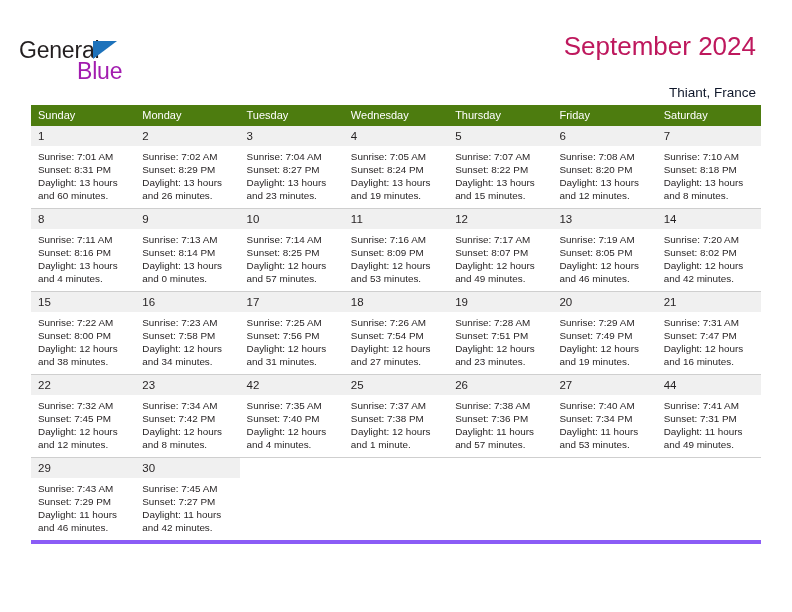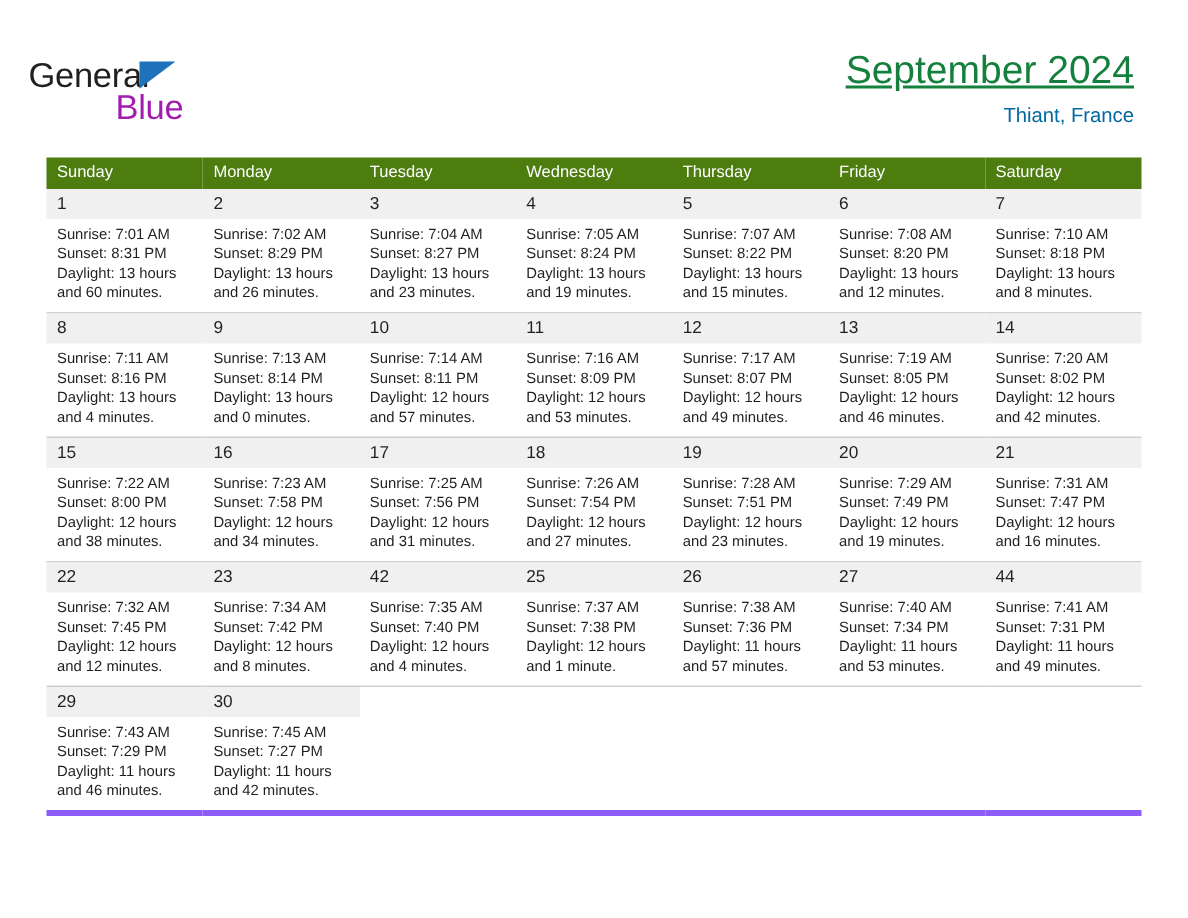--- a/index.html
+++ b/index.html
@@ -65,30 +65,29 @@
   }
 
   .titles {
     position: absolute;
     right: 36px;
     top: 30px;
     text-align: right;
   }
   .cal-title {
     font-size: 26px;
-    color: #15803d;
+    color: #be185d;
     line-height: 32px;
     white-space: nowrap;
-    text-decoration: underline;
   }
   .cal-sub {
     font-size: 13.5px;
-    color: #0369a1;
+    color: #0f172a;
     line-height: 18px;
-    margin-top: 6px;
+    margin-top: 22px;
     white-space: nowrap;
   }
 
   
   .grid {
     position: absolute;
     left: 31px;
     top: 105px;
     width: 730px;
     border-collapse: collapse;
@@ -274,21 +273,21 @@
                 <div>Daylight: 13 hours</div>
                 <div>and 0 minutes.</div>
               </div>
             </div>
           </td>
           <td>
             <div class="cell-inner">
               <div class="daynum">10</div>
               <div class="lines">
                 <div>Sunrise: 7:14 AM</div>
-                <div>Sunset: 8:11 PM</div>
+                <div>Sunset: 8:25 PM</div>
                 <div>Daylight: 12 hours</div>
                 <div>and 57 minutes.</div>
               </div>
             </div>
           </td>
           <td>
             <div class="cell-inner">
               <div class="daynum">11</div>
               <div class="lines">
                 <div>Sunrise: 7:16 AM</div>

